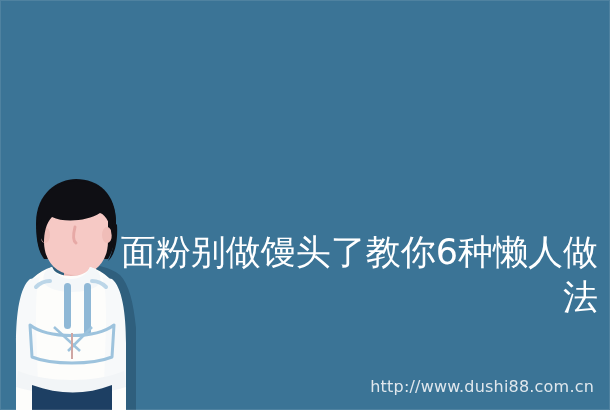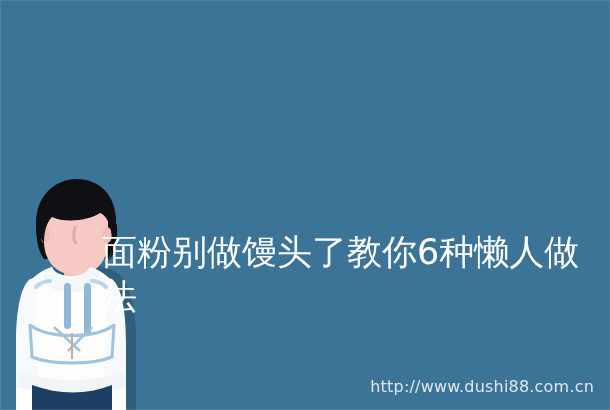--- a/index.html
+++ b/index.html
@@ -13,20 +13,21 @@
     font-family: "DejaVu Sans", "Liberation Sans", sans-serif;
   }
 
   #poster {
     position: relative;
     width: 610px;
     height: 410px;
     background: #3b7496;
     overflow: hidden;
     box-sizing: border-box;
+    text-align: right;
   }
 
   
   #poster::after {
     content: "";
     position: absolute;
     inset: 0;
     border: 1px solid rgba(255,255,255,0.10);
     pointer-events: none;
   }

